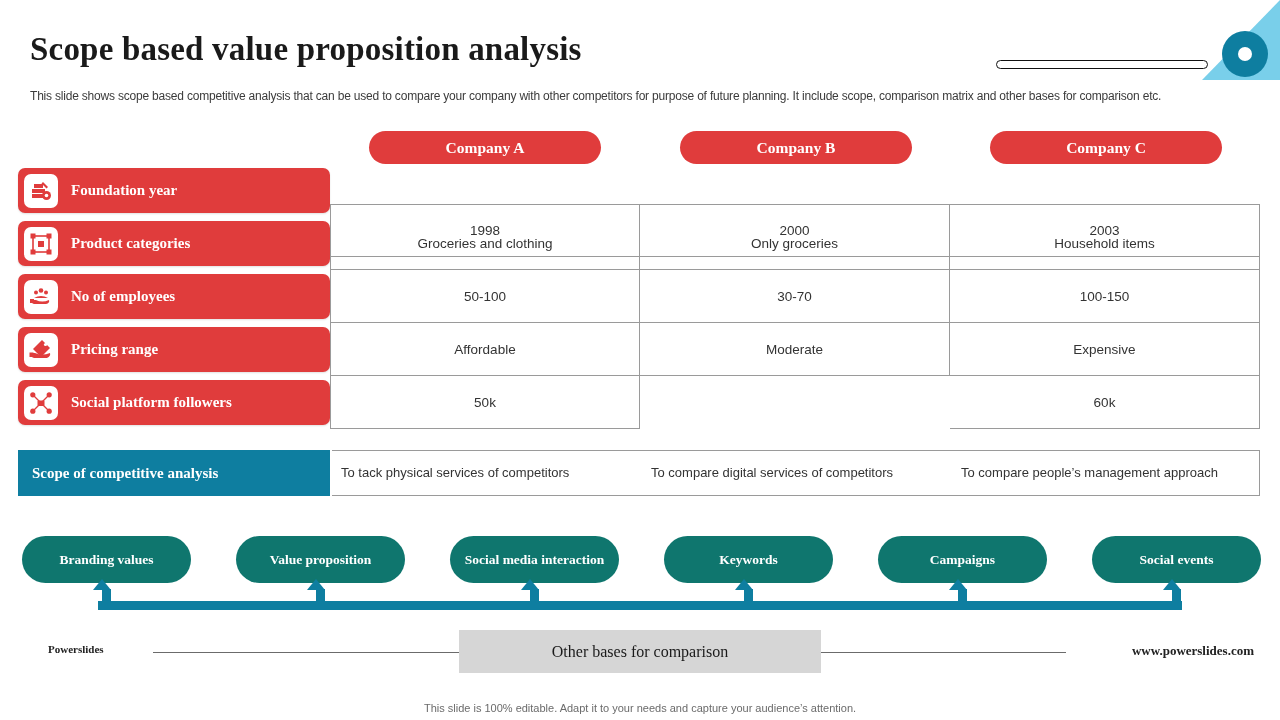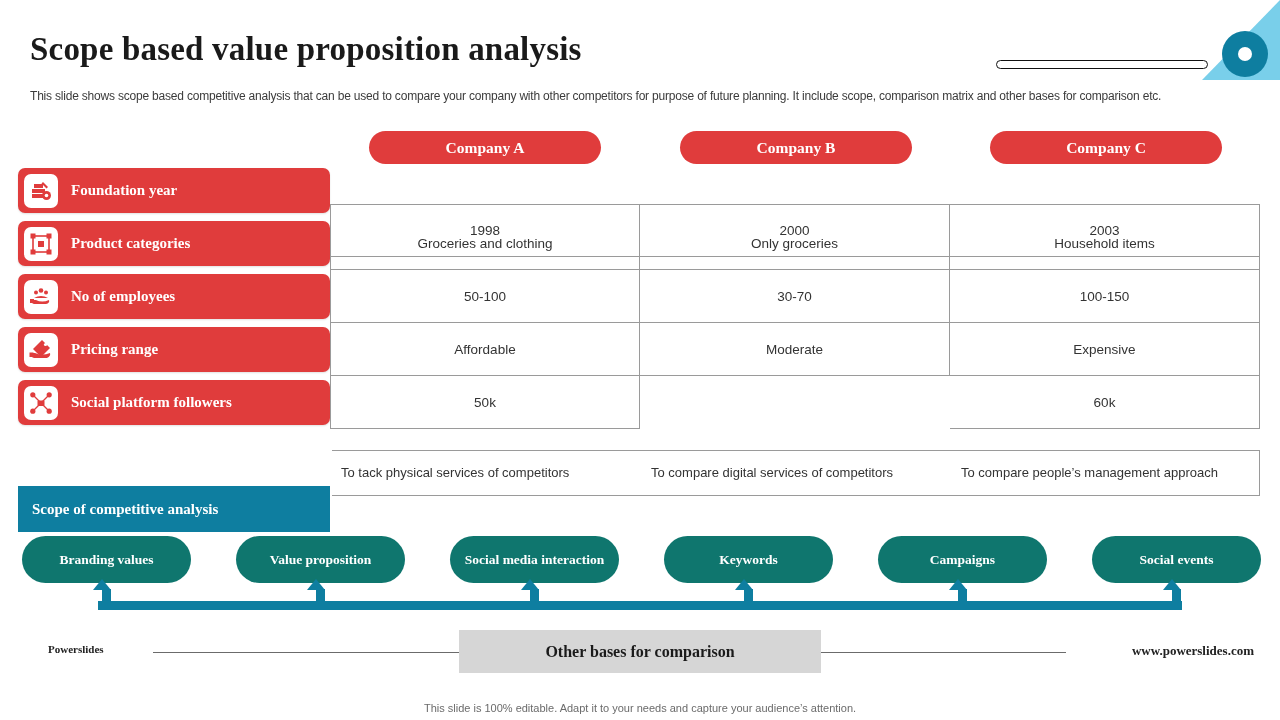--- a/index.html
+++ b/index.html
@@ -163,21 +163,20 @@
     height: 46px;
     background: #0E7EA0;
     display: flex;
     align-items: center;
     padding-left: 14px;
     box-sizing: border-box;
     color: #ffffff;
     font-family: "Liberation Serif", serif;
     font-weight: bold;
     font-size: 15px;
-    margin-top: 36px;
   }
   .scope-box {
     position: absolute;
     top: 450px;
     height: 46px;
     box-sizing: border-box;
     border-top: 1px solid #9a9a9a;
     border-bottom: 1px solid #9a9a9a;
     display: flex;
     align-items: center;
@@ -270,21 +269,21 @@
     position: absolute;
     left: 459px;
     top: 630px;
     width: 362px;
     height: 43px;
     background: #D6D6D6;
     display: flex;
     align-items: center;
     justify-content: center;
     font-family: "Liberation Serif", serif;
-    font-weight: bold;
+    font-weight: normal;
     font-size: 16px;
     color: #1a1a1a;
   }
   .editable-note {
     position: absolute;
     left: 0;
     top: 702px;
     width: 1280px;
     text-align: center;
     font-family: "Liberation Sans", sans-serif;

